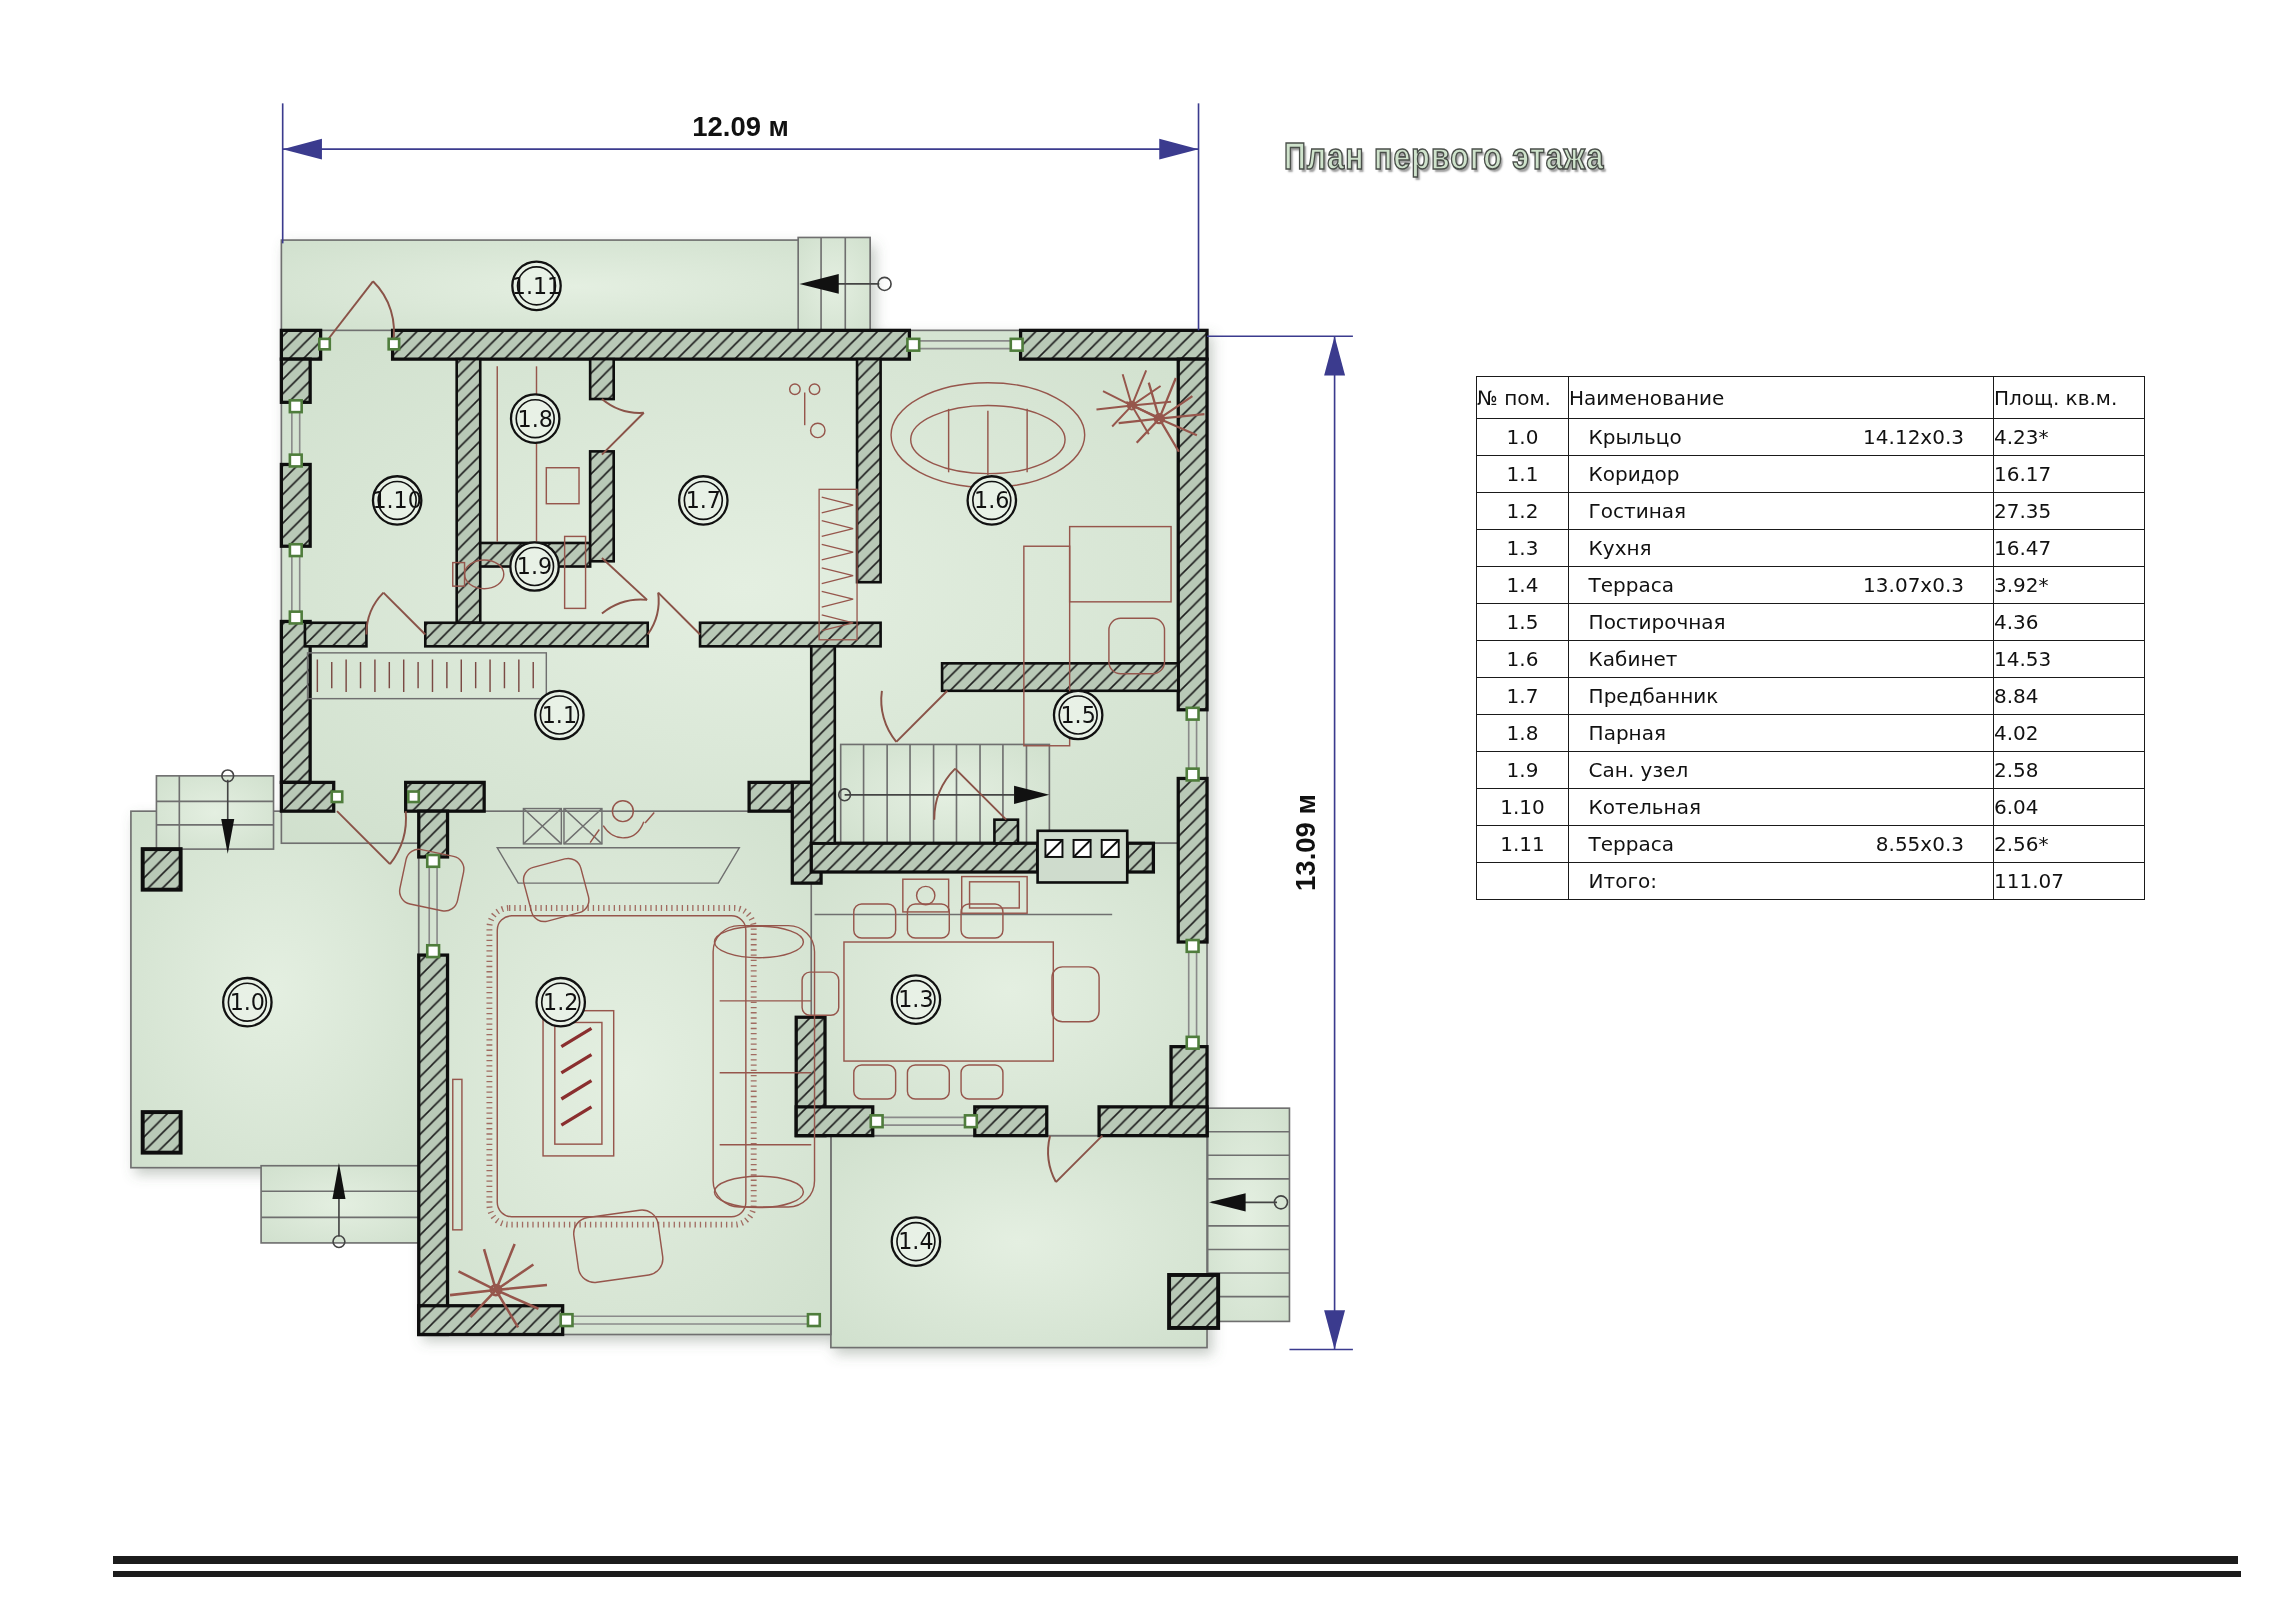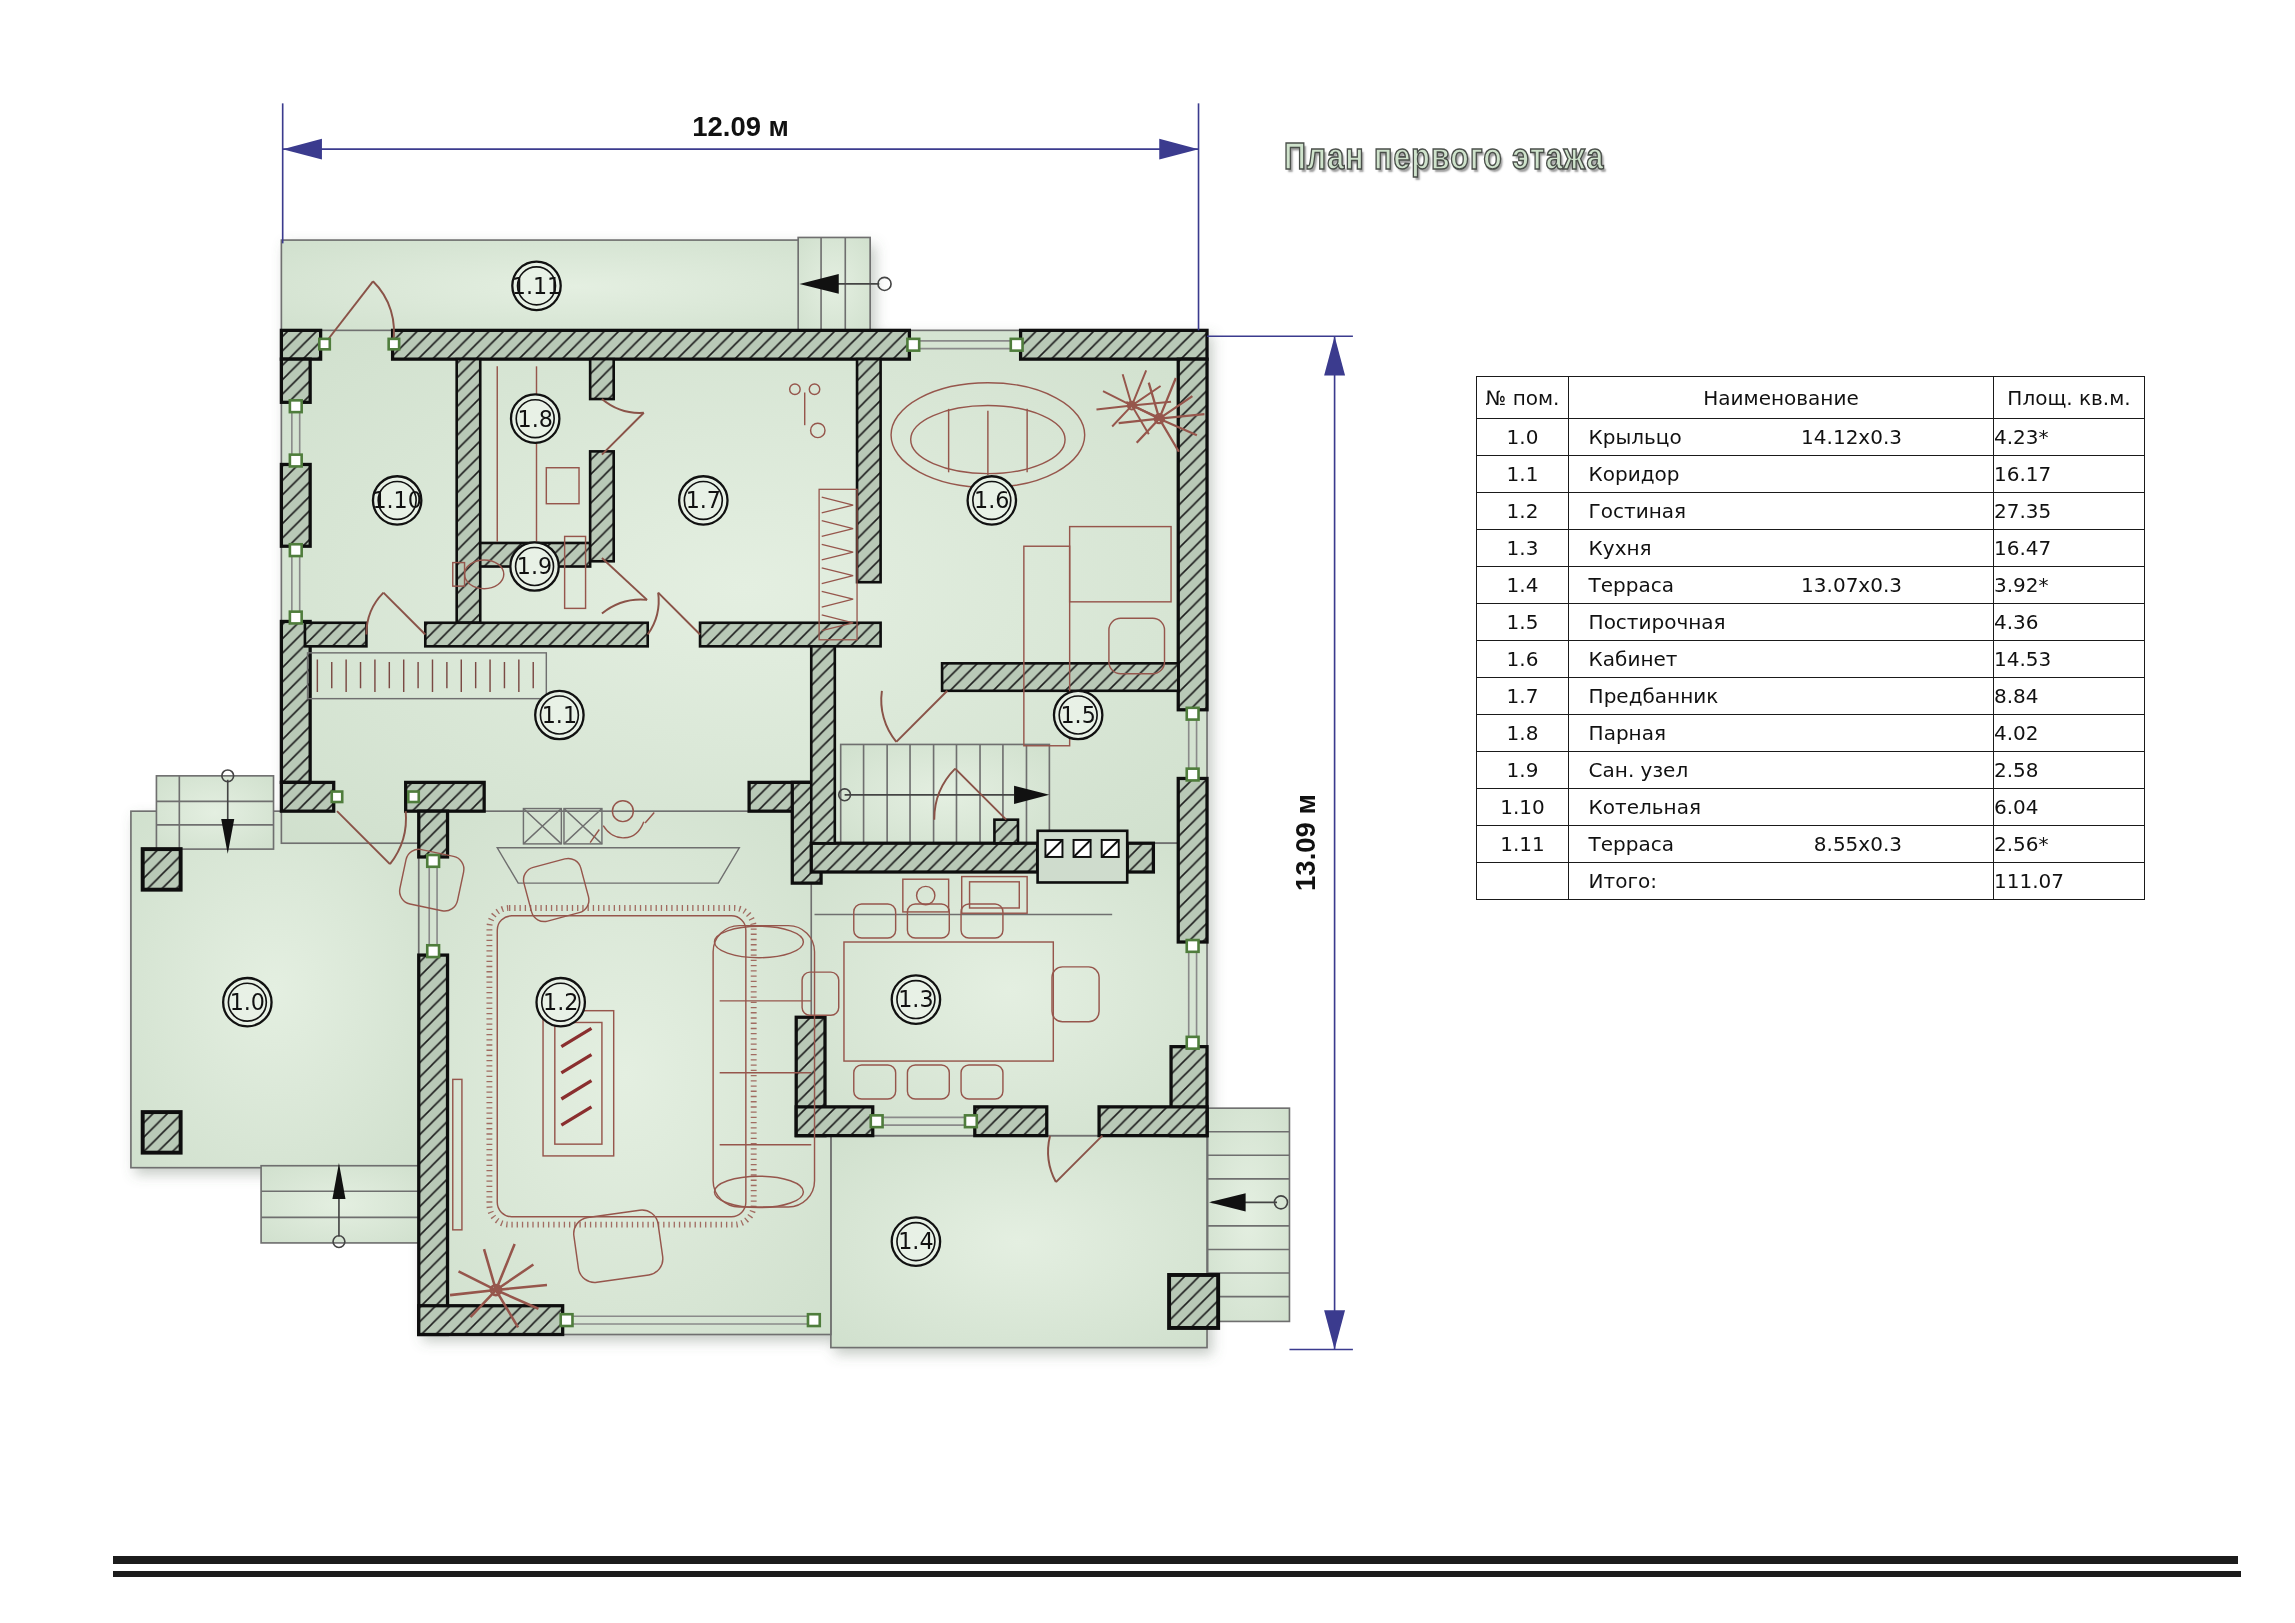--- a/index.html
+++ b/index.html
@@ -16,26 +16,26 @@
   .logo-word{position:absolute;left:62px;top:-11.8px;font-family:"Liberation Serif",serif;
       font-weight:bold;font-size:110px;color:#2c3157;letter-spacing:-2px;line-height:1.4;}
   .logo-tag{position:absolute;right:18.3px;top:103px;text-align:right;color:#2c3157;
       font-family:"Liberation Sans",sans-serif;font-size:15px;font-weight:600;letter-spacing:1px;
       line-height:1.15;transform:scaleX(.92);transform-origin:right top;white-space:nowrap;}
   
   .area-table{position:absolute;left:1476px;top:376px;width:667px;border-collapse:collapse;
       table-layout:fixed;font-size:20px;color:#111;}
   .area-table th,.area-table td{border:1.6px solid #1a1a1a;padding:0;font-weight:normal;
       overflow:hidden;white-space:nowrap;}
-  .area-table th{height:41px;text-align:center;}
+  .area-table th{height:41px;text-align:left;}
   .area-table td{height:36px;}
   .c-num{text-align:center;}
   .c-area{}
   .nmwrap{display:flex;justify-content:space-between;align-items:flex-end;padding-left:19.6px;}
-  .dims{margin-right:91px;}
+  .dims{margin-right:29px;}
   
   .rule1{position:absolute;left:113px;top:1556px;width:2125px;height:7.9px;background:#1c1c1c;}
   .rule2{position:absolute;left:113px;top:1571px;width:2128px;height:5.9px;background:#1c1c1c;}
   .plan-svg{position:absolute;left:0;top:0;}
 </style>
 </head>
 <body>
 
 <div class="sheet">
 

